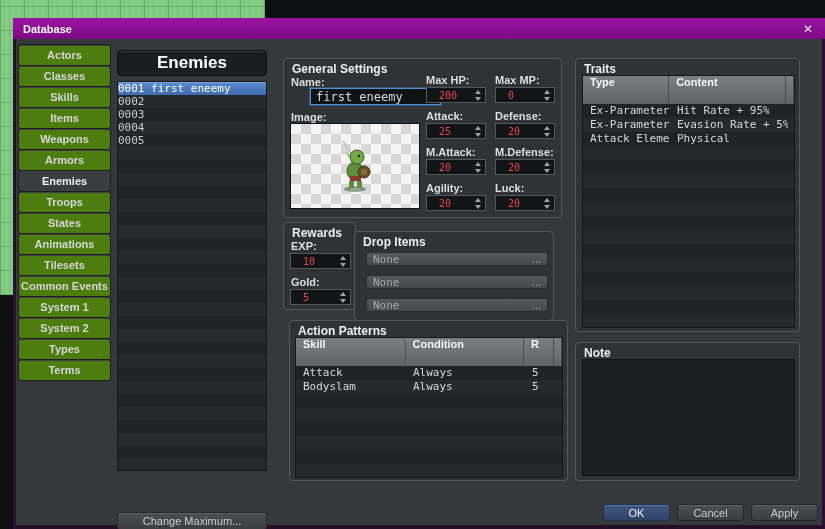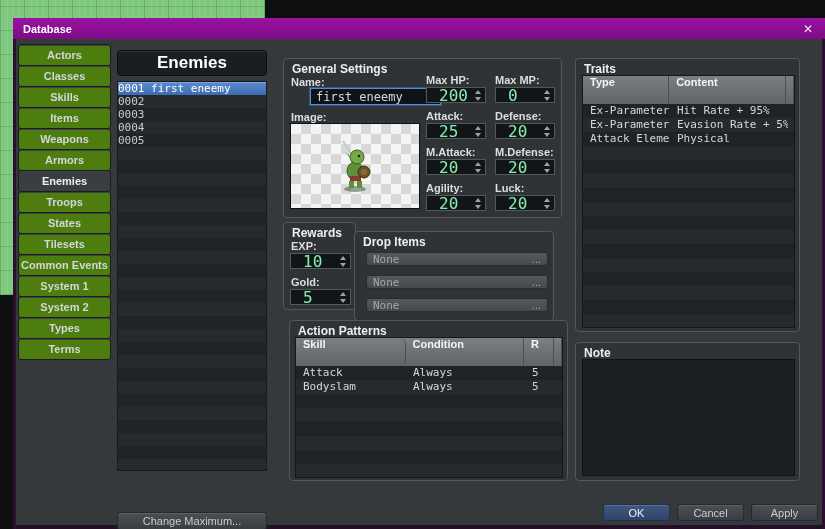--- a/index.html
+++ b/index.html
@@ -92,21 +92,21 @@
   .tinput {
     position:absolute; background:#101316; border:1px solid #4f8fd4;
     box-shadow:0 0 0 1px rgba(70,130,200,.45);
     color:#d6d9dc; font-size:12px; padding:0 5px;
     font-family:"DejaVu Sans Mono", monospace;
   }
   .spin {
     display:flex; align-items:center; height:16px;
     background:#121518; border:1px solid #54585c;
   }
-  .spin .sval { flex:1; font-size:16px; color:#86efac; padding-left:12px;
+  .spin .sval { flex:1; font-size:10px; color:#ef4444; padding-left:12px;
                 font-family:"DejaVu Sans Mono", monospace; }
   .spin-btns { width:14px; display:flex; flex-direction:column; align-items:center; }
   .tri-up { width:0; height:0; border-left:3px solid transparent; border-right:3px solid transparent;
             border-bottom:4px solid #9da1a5; margin-bottom:3px; }
   .tri-dn { width:0; height:0; border-left:3px solid transparent; border-right:3px solid transparent;
             border-top:4px solid #9da1a5; }
 
   .param-grid { position:absolute; left:142px; top:15px; width:130px;
                 display:grid; grid-template-columns:60px 60px; column-gap:9px; row-gap:7px; }
   .param .plabel { font-size:11px; font-weight:bold; color:#dcdee0; height:13px; }
@@ -173,20 +173,21 @@
     <div class="sidebar">
         <div class="side-btn">Actors</div>
         <div class="side-btn">Classes</div>
         <div class="side-btn">Skills</div>
         <div class="side-btn">Items</div>
         <div class="side-btn">Weapons</div>
         <div class="side-btn">Armors</div>
         <div class="side-btn active">Enemies</div>
         <div class="side-btn">Troops</div>
         <div class="side-btn">States</div>
+        <div class="side-btn">Animations</div>
         <div class="side-btn">Tilesets</div>
         <div class="side-btn">Common Events</div>
         <div class="side-btn">System 1</div>
         <div class="side-btn">System 2</div>
         <div class="side-btn">Types</div>
         <div class="side-btn">Terms</div>
       </div>
 
     <div class="list-header">Enemies</div>
     <div class="enemy-list">

